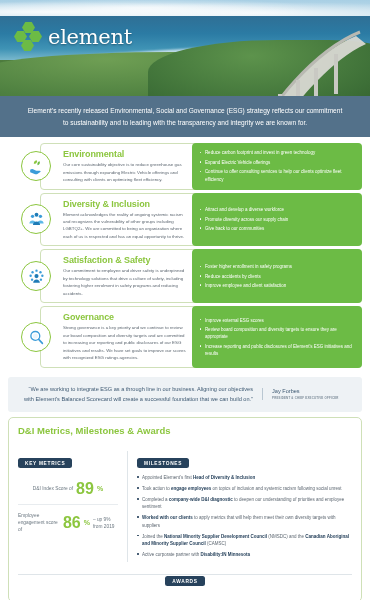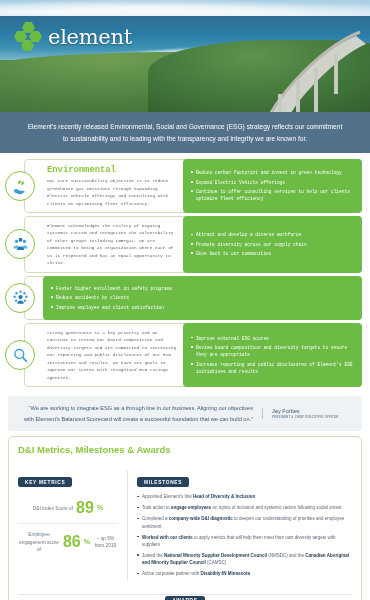--- a/index.html
+++ b/index.html
@@ -6,21 +6,21 @@
   html, body {
     width: 370px; height: 600px;
     font-family: "Liberation Sans", sans-serif;
     background: #ffffff;
     overflow: hidden;
   }
   .page { position: relative; width: 370px; height: 600px; background:#fff; }
 
   
   .hero {
-    position: relative; height: 112px; width: 100%;
+    position: relative; height: 96px; width: 100%;
     background:
       linear-gradient(to bottom, #4a8fbf 0%, #5ea0c9 22%, #7fb4cf 33%, #6f9a5a 45%, #4e7c3e 62%, #3c6633 100%);
     overflow: hidden;
   }
   .sea {
     position:absolute; left:0; top:16px; width:100%; height:44px;
     background: linear-gradient(to bottom, #2f6f95 0%, #2b7ba4 40%, #3f93b5 75%, #79b8cd 100%);
   }
   .surf {
     position:absolute; left:2%; top:52px; width:72%; height:9px;
@@ -72,21 +72,21 @@
   }
 
   
   .intro {
     background:#53718a; color:#ffffff;
     padding:9px 26px; text-align:center;
     font-size:6.6px; line-height:1.75;
   }
 
   
-  .pillars { padding: 6px 8px 2px 0; font-family: Liberation Mono, monospace; }
+  .pillars { padding: 6px 8px 2px 16px; }
   .pillar {
     display:flex; align-items:stretch; margin-bottom:3px; position:relative;
   }
   .pillar-icon {
     width:40px; flex:0 0 40px; display:flex; align-items:center; justify-content:center;
     position:relative; z-index:3;
   }
   .icon-circle {
     width:30px; height:30px; border-radius:50%;
     border:1.2px solid #8cc63f; background:#ffffff;
@@ -143,21 +143,20 @@
   .col-milestones { flex:1; }
   .sect-tag {
     display:inline-block; background:#27425c; color:#ffffff;
     font-size:4.8px; font-weight:bold; letter-spacing:.7px;
     padding:2.5px 7px; border-radius:2.5px; margin-bottom:6px;
   }
   .metric-row {
     display:flex; align-items:center; justify-content:center; gap:3px;
     padding:7px 0; border-bottom:0.8px solid #e8ecef; color:#6b7780; font-size:4.8px;
     line-height:1.5;
-    text-align:center;
   }
   .metric-row:last-child { border-bottom:none; }
   .big-num { color:#8cc63f; font-size:16px; font-weight:bold; line-height:1; }
   .pct { color:#8cc63f; font-size:7px; font-weight:bold; vertical-align:top; }
 
   .ms-list { list-style:none; }
   .ms-list li {
     position:relative; padding-left:5px; margin-bottom:3.5px;
     color:#5c6670; font-size:4.5px; line-height:1.65;
   }
@@ -242,20 +241,21 @@
             <circle cx="17" cy="8" r="2.1" fill="#3b9cd9"></circle>
             <circle cx="12" cy="6" r="2.4" fill="#1f7bb6"></circle>
             <path d="M3 17c0-2.2 1.8-3.6 4-3.6s4 1.4 4 3.6z" fill="#5bb8e8"></path>
             <path d="M13 17c0-2.2 1.8-3.6 4-3.6s4 1.4 4 3.6z" fill="#5bb8e8"></path>
             <path d="M7.5 19c0-2.7 2-4.4 4.5-4.4s4.5 1.7 4.5 4.4z" fill="#1f7bb6"></path>
           </svg>
         </div>
       </div>
       <div class="pillar-body">
         <div class="pillar-text">
+          <div class="pillar-title">Diversity &amp; Inclusion</div>
           <div class="pillar-desc">Element acknowledges the reality of ongoing systemic racism and recognizes the vulnerability of other groups including LGBTQ2+. We are committed to being an organization where each of us is respected and has an equal opportunity to thrive.</div>
         </div>
         <div class="pillar-bullets">
           <ul>
             <li>Attract and develop a diverse workforce</li>
             <li>Promote diversity across our supply chain</li>
             <li>Give back to our communities</li>
           </ul>
         </div>
       </div>
@@ -273,20 +273,24 @@
                 <circle cx="4.6" cy="11" r="1.5"></circle>
               <circle cx="6.4" cy="16" r="1.5"></circle>
                 <circle cx="17.6" cy="16" r="1.5"></circle>
             </g>
             <circle cx="12" cy="11.5" r="2.6" fill="#1f7bb6"></circle>
             <path d="M7.8 20c0-2.5 1.9-4.1 4.2-4.1s4.2 1.6 4.2 4.1z" fill="#1f7bb6"></path>
           </svg>
         </div>
       </div>
       <div class="pillar-body">
+        <div class="pillar-text">
+          <div class="pillar-title">Satisfaction &amp; Safety</div>
+          <div class="pillar-desc">Our commitment to employee and driver safety is underpinned by technology solutions that drive a culture of safety, including fostering higher enrolment in safety programs and reducing accidents.</div>
+        </div>
         <div class="pillar-bullets">
           <ul>
             <li>Foster higher enrollment in safety programs</li>
             <li>Reduce accidents by clients</li>
             <li>Improve employee and client satisfaction</li>
           </ul>
         </div>
       </div>
     </div>
 
@@ -295,20 +299,21 @@
         <div class="icon-circle">
           <svg width="19" height="19" viewBox="0 0 24 24">
             <circle cx="10.5" cy="10" r="5.6" fill="none" stroke="#3b9cd9" stroke-width="1.7"></circle>
             <circle cx="10.5" cy="10" r="3.2" fill="#eaf5fc"></circle>
             <line x1="14.8" y1="14.4" x2="19.5" y2="19.4" stroke="#3b9cd9" stroke-width="2" stroke-linecap="round"></line>
           </svg>
         </div>
       </div>
       <div class="pillar-body">
         <div class="pillar-text">
+          <div class="pillar-title">Governance</div>
           <div class="pillar-desc">Strong governance is a key priority and we continue to review our board composition and diversity targets and are committed to increasing our reporting and public disclosures of our ESG initiatives and results. We have set goals to improve our scores with recognized ESG ratings agencies.</div>
         </div>
         <div class="pillar-bullets">
           <ul>
             <li>Improve external ESG scores</li>
             <li>Review board composition and diversity targets to ensure they are appropriate</li>
             <li>Increase reporting and public disclosures of Element's ESG initiatives and results</li>
           </ul>
         </div>
       </div>

